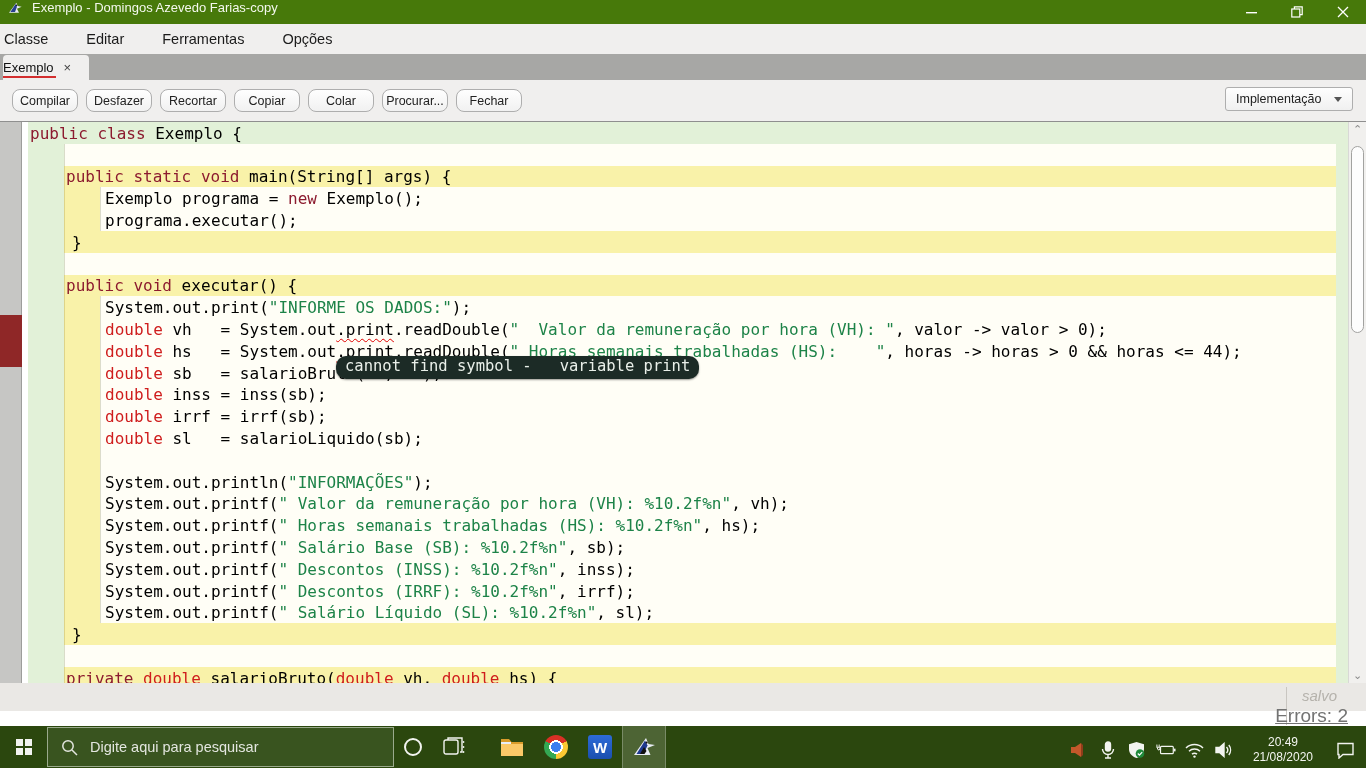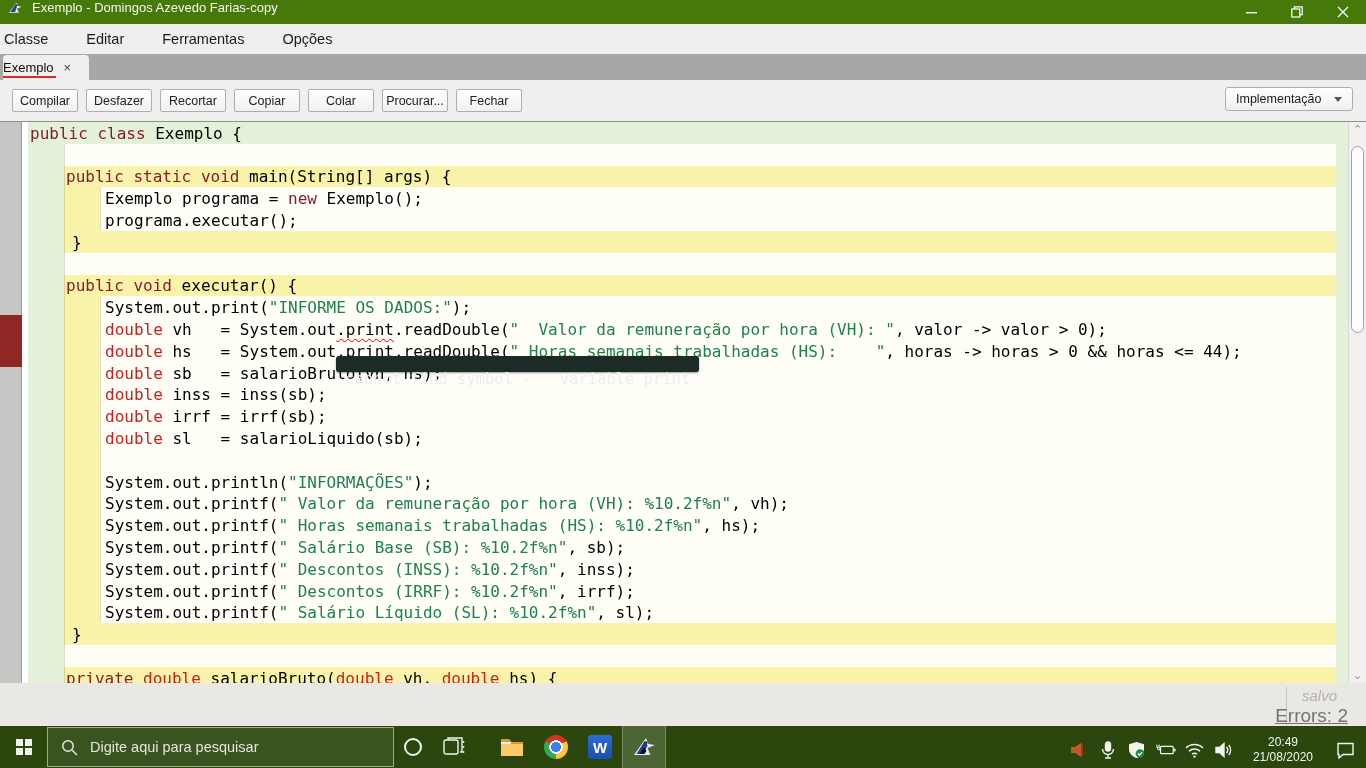--- a/index.html
+++ b/index.html
@@ -20,21 +20,21 @@
 
   
   #tabbar { left:0; top:54px; width:1366px; height:26px; background:#a7a7a5; }
   #tab-active { position:absolute; left:3px; top:1px; width:86px; height:25px; background:#f0efee; border-radius:4px 4px 0 0; display:flex; align-items:center; padding:0 0; }
   #tab-label { font-size:13px; color:#111; position:relative; }
   #tab-label::after { content:""; position:absolute; left:0; right:-2px; bottom:-3px; height:2px; background:var(--error_red); }
   #tab-close { margin-left:10px; color:#444; font-size:13px; line-height:1; }
 
   
   #toolbar2 { left:0; top:80px; width:1366px; height:42px; background:#f0efee; border-bottom:1px solid #8f8f8f; display:flex; align-items:center; }
-  .tb-btn { width:66px; height:23px; margin-left:8px; background:linear-gradient(#fefefe,#f1f1f1); border:1px solid #aeaeae; border-radius:2px; font-size:12.5px; color:#222; font-family:"Liberation Sans",sans-serif; }
+  .tb-btn { width:66px; height:23px; margin-left:8px; background:linear-gradient(#fefefe,#f1f1f1); border:1px solid #aeaeae; border-radius:8px; font-size:12.5px; color:#222; font-family:"Liberation Sans",sans-serif; }
   .tb-btn:first-child { margin-left:12px; }
   #impl-select { position:absolute; right:13px; top:7px; width:128px; height:24px; background:linear-gradient(#fefefe,#f0f0f0); border:1px solid #aeaeae; border-radius:3px; display:flex; align-items:center; justify-content:space-between; padding:0 10px; font-size:12.5px; color:#222; }
   #impl-caret { width:0; height:0; border-left:4px solid transparent; border-right:4px solid transparent; border-top:5px solid #555; }
 
   
   #gutter { left:0; top:122px; width:22px; height:561px; background:#c6c6c4; border-right:1px solid #9d9d9b; }
   #gutter-error { position:absolute; left:0; top:193px; width:22px; height:52px; background:#8f2727; }
   #editor { left:22px; top:122px; width:1326px; height:561px; background:#ffffff; overflow:hidden; }
   #editor-content { margin-left:6px; width:1320px; height:600px; background:var(--scope_class); position:relative; }
   .code-row { position:relative; height:21.8px; }
@@ -47,29 +47,29 @@
   .code-text { position:absolute; top:50%; transform:translateY(-50%); z-index:3; white-space:pre; font-family:"DejaVu Sans Mono", monospace; font-size:16px; color:#000; }
   .row-class-header .code-text  { left:2px; }
   .row-method-header .code-text { left:38px; }
   .row-method-close .code-text  { left:44px; }
   .row-body .code-text          { left:77px; }
   .tok-kw  { color:var(--keyword); }
   .tok-ty  { color:var(--type_keyword); }
   .tok-str { color:var(--string); }
   .tok-pl  { color:#000; }
   .tok-err { color:#000; text-decoration:underline wavy #e00000 1px; text-underline-offset:3px; }
-  #tooltip { position:absolute; left:314px; top:234px; height:16px; z-index:9; background:var(--tooltip_bg); color:#e9efe9; border-radius:3px; padding:14px 9px 0 9px; font-family:"DejaVu Sans Mono", monospace; font-size:15.5px; white-space:pre; box-shadow:0 1px 2px rgba(0,0,0,.4); }
+  #tooltip { position:absolute; left:314px; top:234px; height:23px; z-index:9; background:var(--tooltip_bg); color:#e9efe9; border-radius:10px; padding:1px 9px 0 9px; font-family:"DejaVu Sans Mono", monospace; font-size:15.5px; white-space:pre; box-shadow:0 1px 2px rgba(0,0,0,.4); }
 
   
   #scrollbar { left:1348px; top:122px; width:18px; height:561px; background:#f1f0ee; border-left:1px solid #d8d8d6; }
   .sb-arrow { position:absolute; left:4px; width:9px; height:9px; color:#8a8a8a; font-size:11px; line-height:9px; }
   #sb-thumb { position:absolute; left:2px; top:24px; width:13px; height:187px; background:#fdfdfd; border:1px solid #a2a2a0; border-radius:7px; }
 
   
-  #statusbar { left:0; top:683px; width:1366px; height:43px; background:#eae8e5;text-decoration:underline; }
+  #statusbar { left:0; top:683px; width:1366px; height:28px; background:#eae8e5;text-decoration:underline; }
   #status-divider { position:absolute; left:1286px; top:4px; width:1px; height:38px; background:#c9c6c1; }
   #status-saved { position:absolute; right:29px; top:4px; font-size:15px; font-style:italic; color:#b5b2ac; }
   #status-errors { position:absolute; right:18px; top:22px; font-size:19px; color:#737373; text-decoration:underline; }
 
   
   #taskbar { left:0; top:726px; width:1366px; height:42px; background:var(--taskbar); display:flex; align-items:center; }
   #start-btn { width:48px; height:42px; display:flex; align-items:center; justify-content:center; }
   #win-logo { display:grid; grid-template-columns:7px 7px; grid-template-rows:7px 7px; gap:2px; }
   #win-logo span { background:#f2f4f0; }
   #search-box { width:347px; height:40px; margin-left:-1px; background:rgba(255,255,255,.07); border:1px solid rgba(235,240,230,.55); display:flex; align-items:center; padding-left:13px; gap:12px; }

